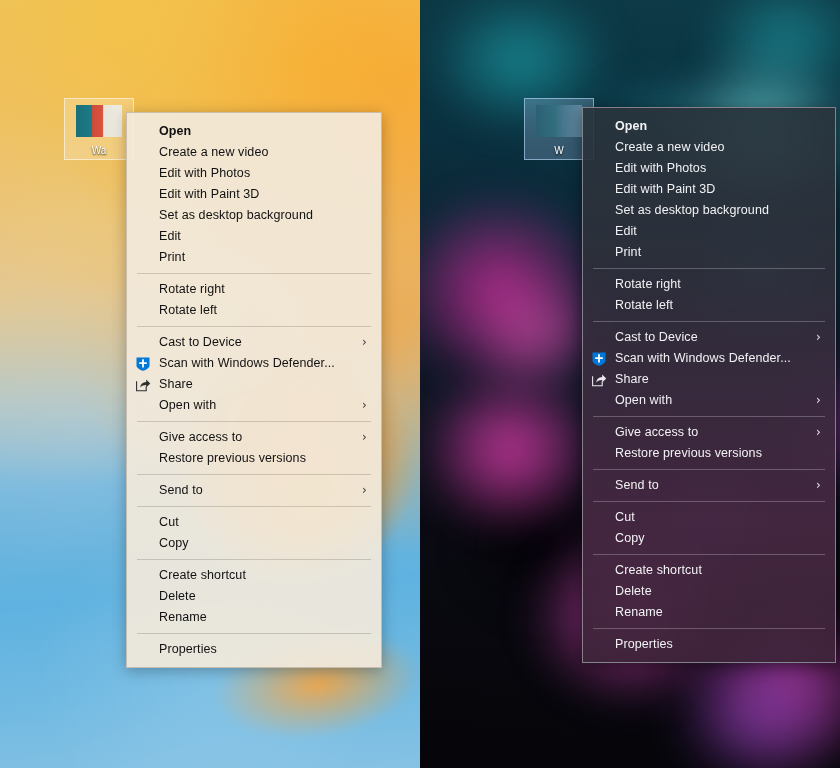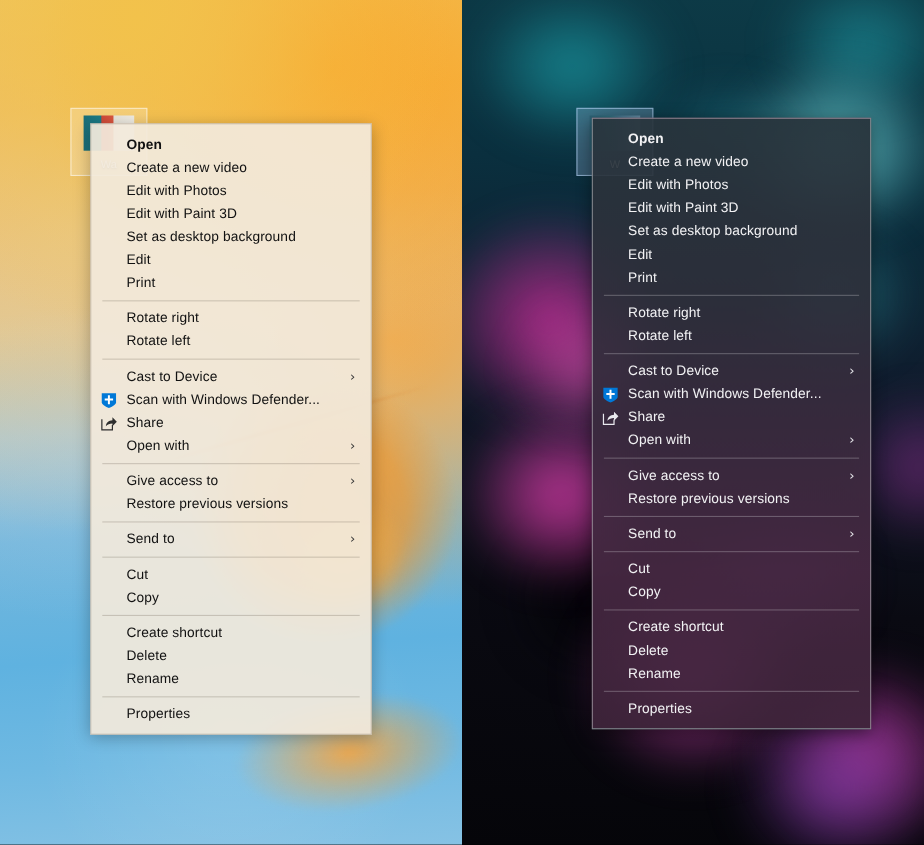--- a/index.html
+++ b/index.html
@@ -110,20 +110,21 @@
     color:#fff; text-shadow:0 1px 2px rgba(0,0,0,.85);
     white-space:nowrap; overflow:hidden;
   }
 
   
   .ctx{
     position:absolute;
     width:256px;
     padding:8px 0 7px 0;
     font-size:12.5px;
+    margin-left:44px;
   }
   .ctx-light{
     left:82px; top:112px;
     background:rgba(242,233,219,.93);
     border:1px solid rgba(150,140,125,.45);
     box-shadow:0 3px 14px rgba(0,0,0,.28);
     color:#101010;
   }
   .ctx-dark{
     left:538px; top:107px;

